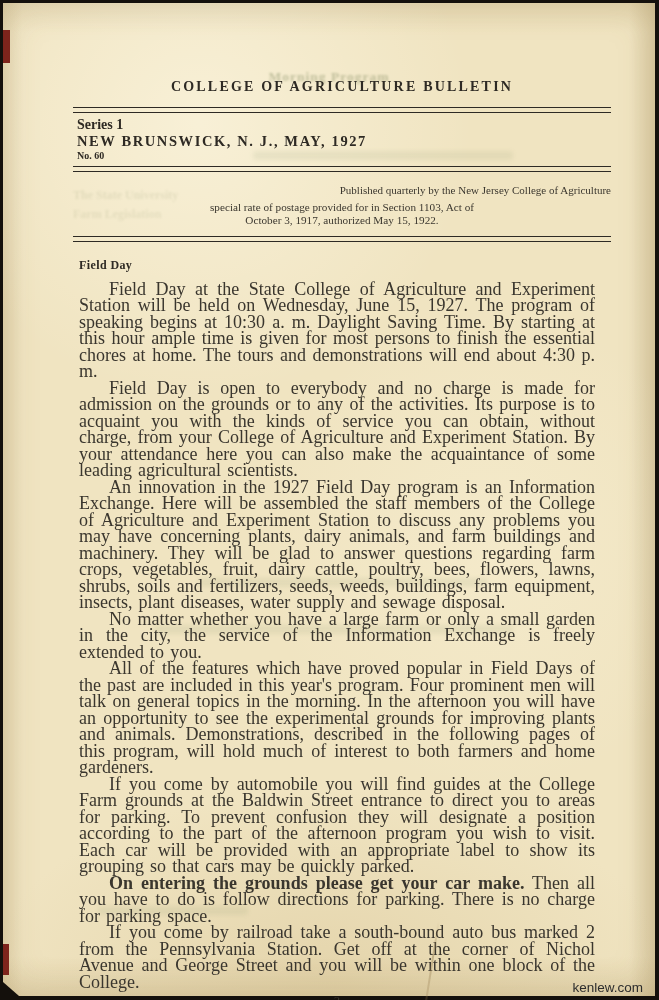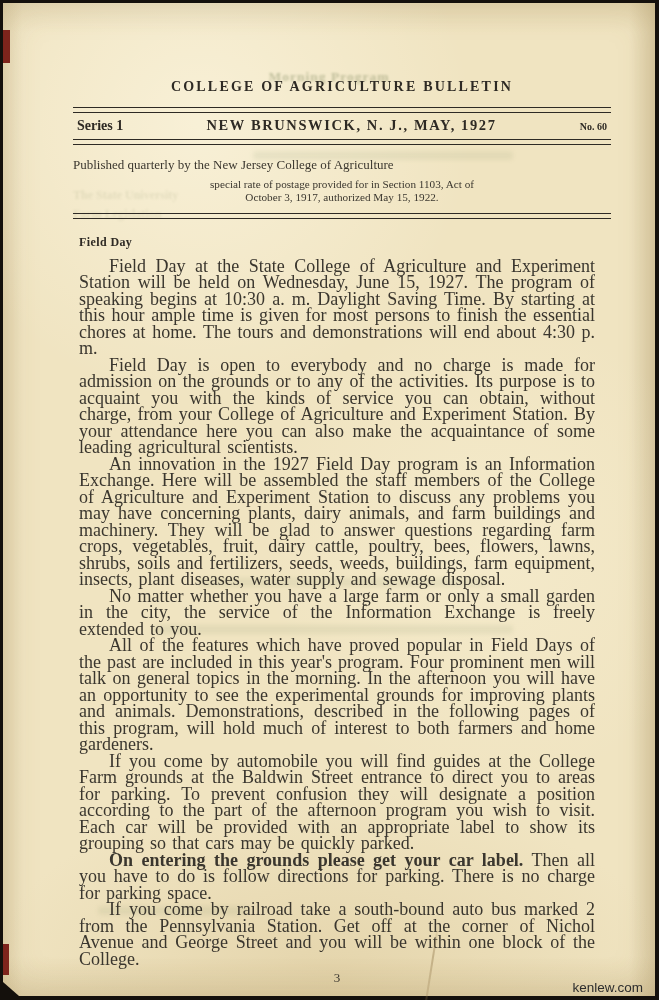--- a/index.html
+++ b/index.html
@@ -58,26 +58,26 @@
   .m-title{
     text-align:center;font-weight:bold;font-size:14px;letter-spacing:2.2px;
     color:#2e2a24;white-space:nowrap;
   }
   .rule{height:4px;border-top:1.6px solid #2e2a24;border-bottom:1px solid #2e2a24;}
   .rule.r1{margin-top:12px;}
   .rule.r2{margin-top:2px;}
   .rule.r3{margin-top:9px;border-top-width:1.8px;}
   .series-row{
     display:flex;justify-content:space-between;align-items:baseline;
-    padding:4px 4px 3px 4px;font-weight:bold;color:#2e2a24;
+    padding:4px 4px 3px 4px;font-weight:bold;color:#2e2a24;flex-direction:column;
   }
   .series-left{font-size:14px;}
   .series-center{font-size:14.5px;letter-spacing:1.6px;white-space:nowrap;}
   .series-right{font-size:10px;}
-  .pub-line{text-align:left;font-size:13px;margin-top:12px;color:#3b372f;}
+  .pub-line{text-align:right;font-size:11px;margin-top:12px;color:#3b372f;}
   .entered{font-size:11.2px;line-height:12.8px;margin-top:5px;color:#3b372f;}
   .entered .l1{text-align:justify;text-align-last:justify;}
   .entered .l2,.entered .l3{text-align:center;}
 
   
   .article{margin:16px 60px 0 76px;}
   .a-heading{text-align:left;font-weight:bold;font-size:12px;color:#2e2a24;letter-spacing:0.4px;}
   .a-body{
     margin-top:8px;font-size:18px;line-height:16.5px;text-align:justify;
     word-spacing:0.09em;color:#3a362e;
@@ -124,21 +124,21 @@
 
     <div class="article">
       <div class="a-heading">Field Day</div>
       <div class="a-body">
         <p>Field Day at the State College of Agriculture and Experiment Station will be held on Wednesday, June 15, 1927.  The program of speaking begins at 10:30 a. m. Daylight Saving Time.  By starting at this hour ample time is given for most persons to finish the essential chores at home.  The tours and demonstrations will end about 4:30 p. m.</p>
         <p>Field Day is open to everybody and no charge is made for admission on the grounds or to any of the activities.  Its purpose is to acquaint you with the kinds of service you can obtain, without charge, from your College of Agriculture and Experiment Station.  By your attendance here you can also make the acquaintance of some leading agricultural scientists.</p>
         <p>An innovation in the 1927 Field Day program is an Information Exchange.  Here will be assembled the staff members of the College of Agriculture and Experiment Station to discuss any problems you may have concerning plants, dairy animals, and farm buildings and machinery.  They will be glad to answer questions regarding farm crops, vegetables, fruit, dairy cattle, poultry, bees, flowers, lawns, shrubs, soils and fertilizers, seeds, weeds, buildings, farm equipment, insects, plant diseases, water supply and sewage disposal.</p>
         <p>No matter whether you have a large farm or only a small garden in the city, the service of the Information Exchange is freely extended to you.</p>
         <p>All of the features which have proved popular in Field Days of the past are included in this year's program.  Four prominent men will talk on general topics in the morning.  In the afternoon you will have an opportunity to see the experimental grounds for improving plants and animals.  Demonstrations, described in the following pages of this program, will hold much of interest to both farmers and home gardeners.</p>
         <p>If you come by automobile you will find guides at the College Farm grounds at the Baldwin Street entrance to direct you to areas for parking.  To prevent confusion they will designate a position according to the part of the afternoon program you wish to visit.  Each car will be provided with an appropriate label to show its grouping so that cars may be quickly parked.</p>
-        <p><b>On entering the grounds please get your car label.</b><span> Then all you have to do is follow directions for parking.  There is no charge for parking space.</span></p>
+        <p><b>On entering the grounds please get your car make.</b><span> Then all you have to do is follow directions for parking.  There is no charge for parking space.</span></p>
         <p>If you come by railroad take a south-bound auto bus marked 2 from the Pennsylvania Station.  Get off at the corner of Nichol Avenue and George Street and you will be within one block of the College.</p>
       </div>
       <div class="page-number">3</div>
     </div>
   </div>
 
   <div class="edge-mark top"></div>
   <div class="edge-mark bottom"></div>
   <div class="corner-clip"></div>
   <div class="crease"></div>

